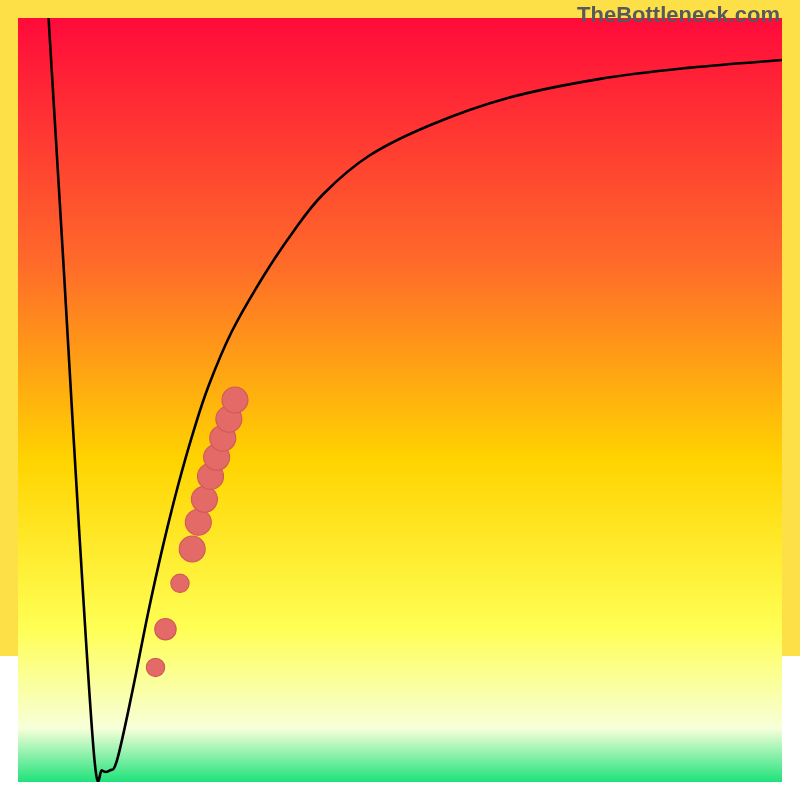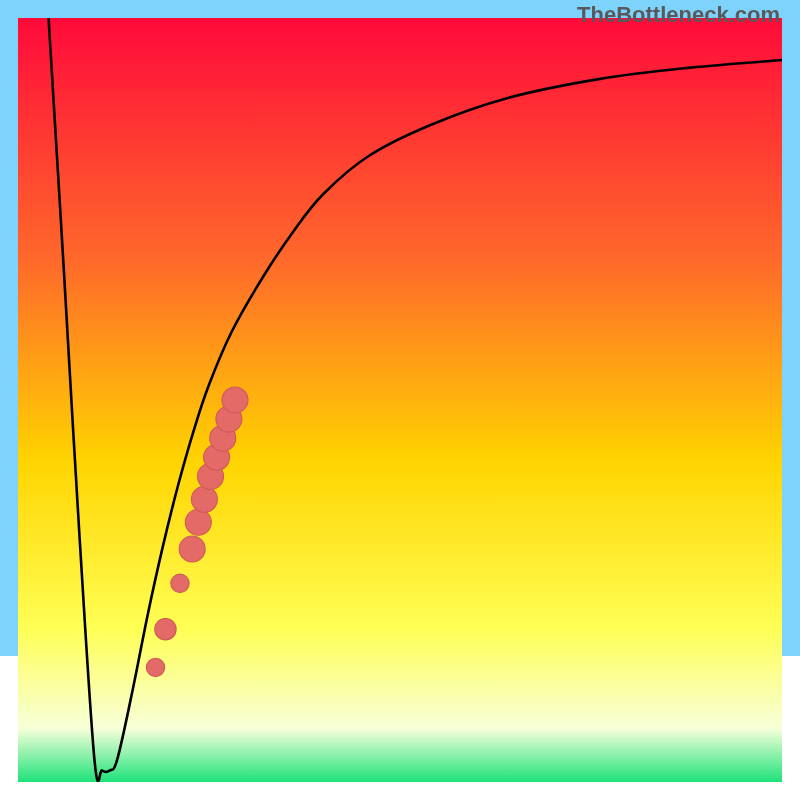--- a/index.html
+++ b/index.html
@@ -1,17 +1,17 @@
 <!DOCTYPE html>
 <html><head>
   <meta charset="utf-8">
   <style>
     * { margin: 0; padding: 0; box-sizing: border-box; }
     html, body { width: 800px; height: 800px; overflow: hidden; }
-    .frame { width: 800px; height: 656px; background: #7dd3fc; position: relative; }
+    .frame { width: 800px; height: 656px; background: #fde047; position: relative; }
     .plot { position: absolute; left: 18px; top: 18px; width: 764px; height: 764px; }
     .watermark {
       position: absolute; top: 2px; right: 20px;
       font-family: Arial, Helvetica, sans-serif;
       font-size: 22px; font-weight: 600;
       color: #58595b;
     }
   </style>
 </head>
 <body>

